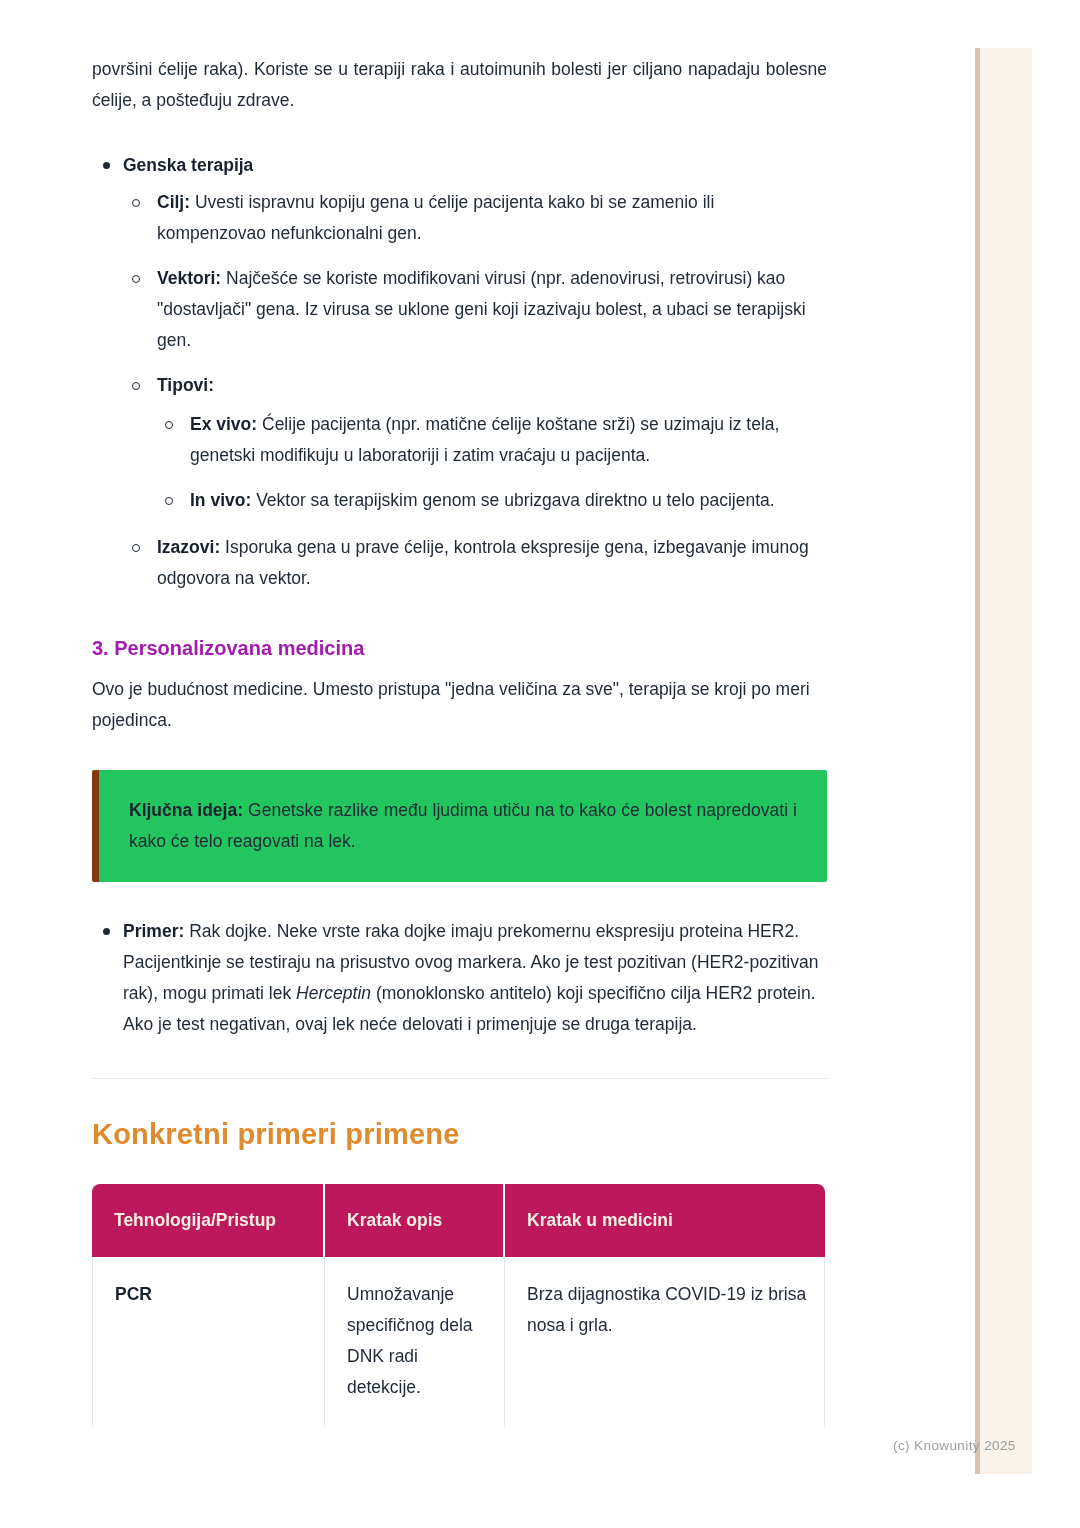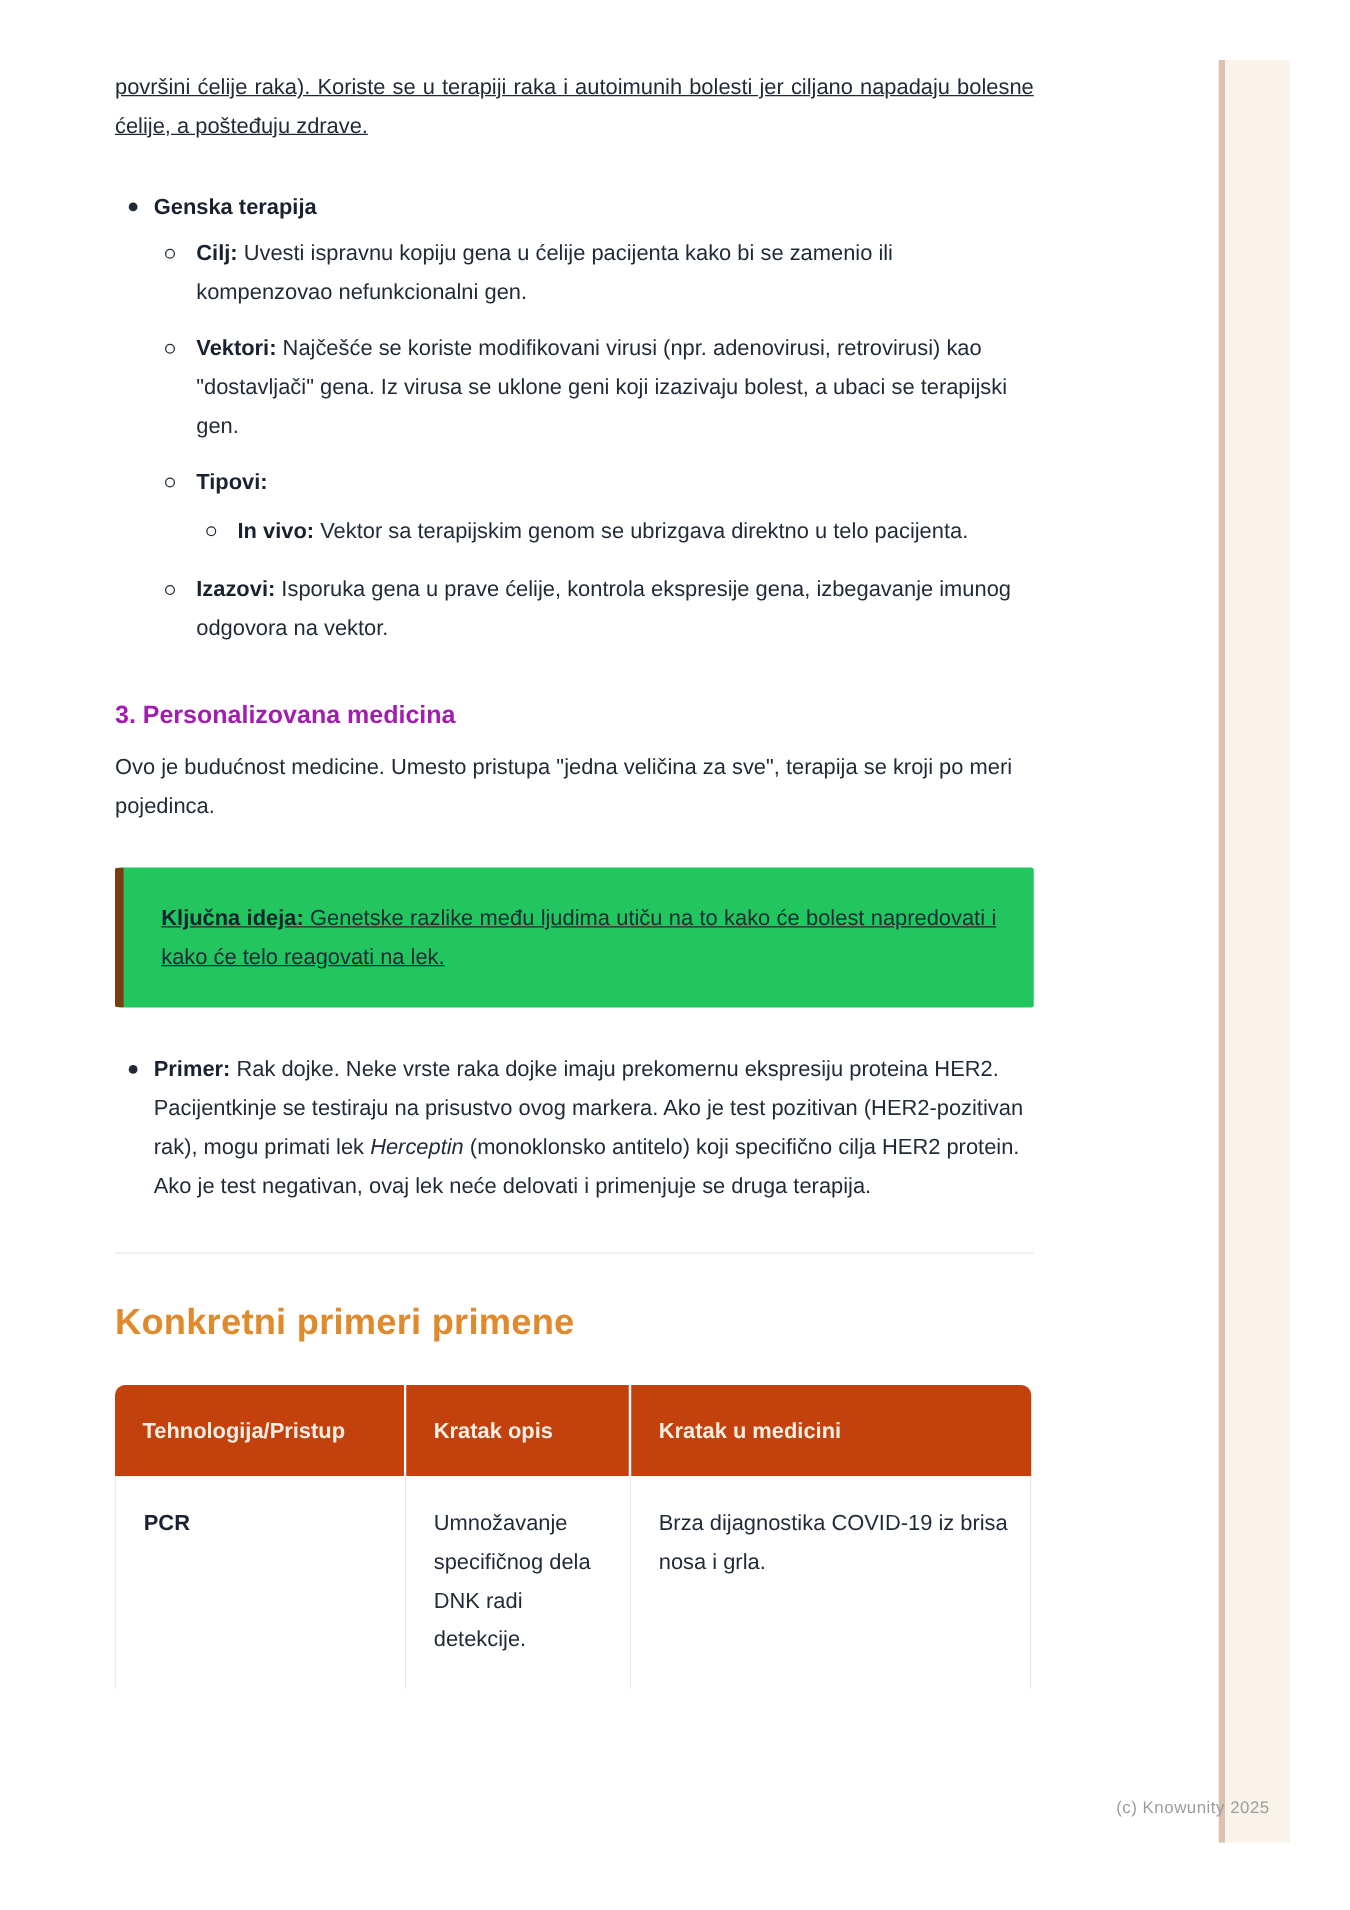--- a/index.html
+++ b/index.html
@@ -42,21 +42,21 @@
   .content {
     position: absolute;
     left: 92px;
     top: 0;
     width: 735px;
     padding-top: 54px;
     font-size: 17.5px;
     line-height: 31px;
   }
   p { margin: 0; }
-  .justify { text-align: justify; text-decoration: underline; }
+  .justify { text-align: justify; }
   strong { color: #18212f; }
 
   
   .ul1 { margin-top: 34px; }
   .li { position: relative; }
   .li-l1 { padding-left: 31px; }
   .li-l1 > .marker { position: absolute; left: 11px; top: 12px; }
   .ul2 { }
   .li-l2 { padding-left: 34px; margin-top: 14px; position: relative; }
   .li-l2:first-child { margin-top: 6px; }
@@ -114,21 +114,21 @@
   
   table.examples {
     margin-top: 34px;
     width: 733px;
     border-collapse: separate;
     border-spacing: 0;
     font-size: 17.5px;
     line-height: 27px;
   }
   table.examples thead th {
-    background: #c2410c;
+    background: #be185d;
     color: #f8efe2;
     font-weight: 700;
     text-align: left;
     vertical-align: middle;
     padding: 23px 16px 23px 22px;
     border-right: 2.5px solid #ffffff;
   }
   table.examples thead th:first-child { border-top-left-radius: 8px; }
   table.examples thead th:last-child { border-top-right-radius: 8px; border-right: none; }
   table.examples tbody td {
@@ -169,20 +169,25 @@
             <div class="li-l2">
               <span class="marker marker-ring"></span>
               <strong>Vektori:</strong>
               <span>Najčešće se koriste modifikovani virusi (npr. adenovirusi, retrovirusi) kao "dostavljači" gena. Iz virusa se uklone geni koji izazivaju bolest, a ubaci se terapijski gen.</span>
             </div>
             <div class="li-l2">
               <span class="marker marker-ring"></span>
               <strong>Tipovi:</strong>
 
               <div class="ul3">
+                <div class="li-l3">
+                  <span class="marker marker-ring"></span>
+                  <strong>Ex vivo:</strong>
+                  <span>Ćelije pacijenta (npr. matične ćelije koštane srži) se uzimaju iz tela, genetski modifikuju u laboratoriji i zatim vraćaju u pacijenta.</span>
+                </div>
                 <div class="li-l3">
                   <span class="marker marker-ring"></span>
                   <strong>In vivo:</strong>
                   <span>Vektor sa terapijskim genom se ubrizgava direktno u telo pacijenta.</span>
                 </div>
               </div>
             </div>
             <div class="li-l2 li-gap-lg">
               <span class="marker marker-ring"></span>
               <strong>Izazovi:</strong>

